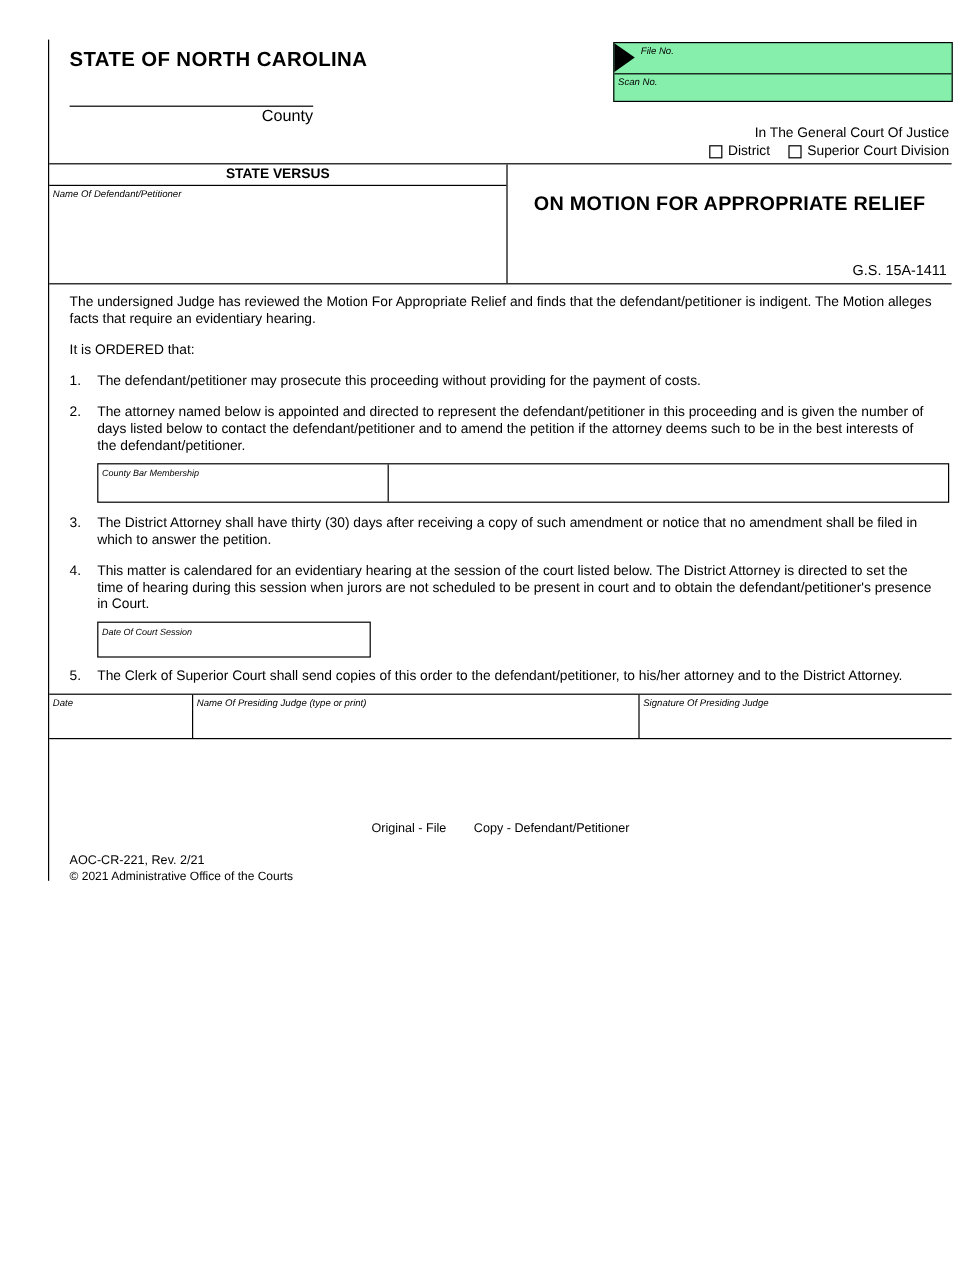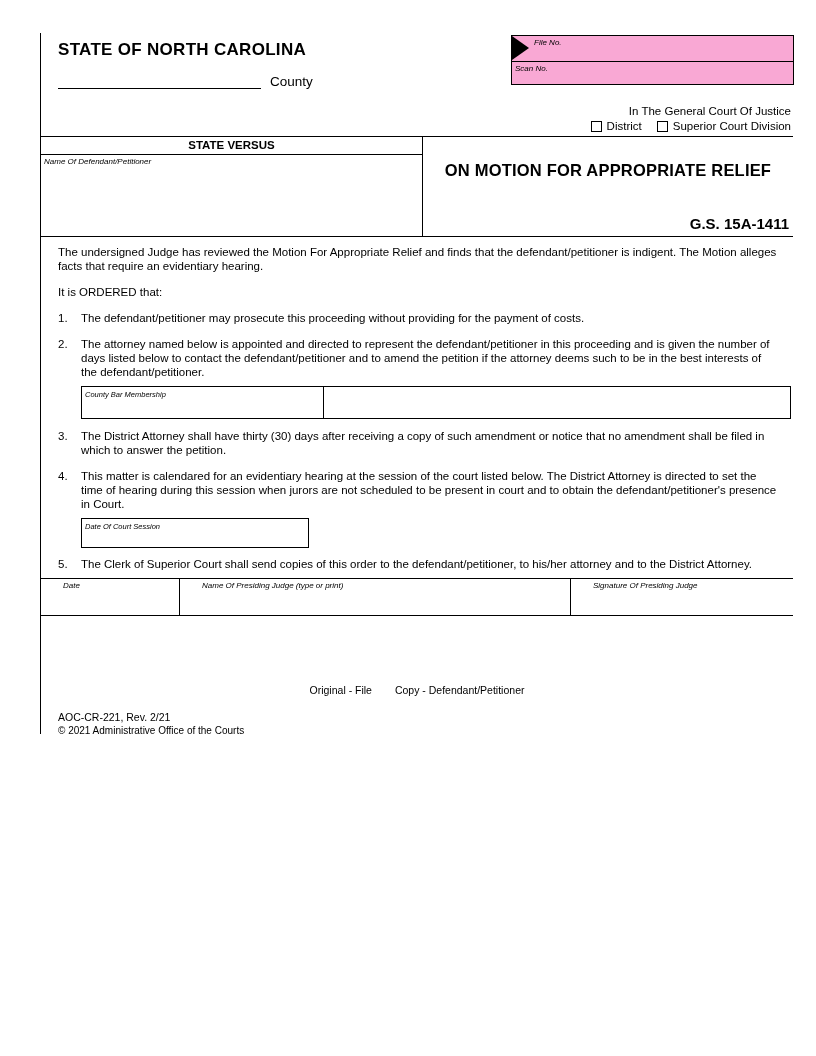--- a/index.html
+++ b/index.html
@@ -6,64 +6,64 @@
   html,body { background:#fff; }
   .page {
     position:relative; width:816px; height:877px; background:#ffffff;
     font-family:"Liberation Sans", sans-serif; color:#000; overflow:hidden;
   }
   .form { position:absolute; left:40px; top:33px; width:753px; border-left:1.5px solid #000; }
 
   
   .header { position:relative; height:104px; border-bottom:1px solid #000; }
   .state-title { position:absolute; left:17px; top:7px; font-size:17px; font-weight:bold; letter-spacing:.3px; }
-  .county-row { position:absolute; left:17px; top:40px; display:flex; align-items:flex-end; }
+  .county-row { position:absolute; left:17px; top:40px; display:flex; align-items:flex-end;flex-direction:column; }
   .county-blank { width:203px; height:16px; border-bottom:1.5px solid #000; }
   .county-label { font-size:13.5px; margin-left:9px; }
-  .id-boxes { position:absolute; left:470px; top:2px; width:283px; border:1px solid #000; background:#f9a8d4; }
+  .id-boxes { position:absolute; left:470px; top:2px; width:283px; border:1px solid #000; background:#86efac; }
   .file-row { position:relative; height:26px; border-bottom:1px solid #000; }
   .scan-row { position:relative; height:22px; }
   .tri { position:absolute; left:0; top:0; width:0; height:0;
          border-top:12px solid transparent; border-bottom:12px solid transparent; border-left:17px solid #000; }
   .box-label { font-size:8px; font-style:italic; }
   .file-label { position:absolute; left:22px; top:2px; }
   .scan-label { position:absolute; left:3px; top:2px; }
   .court-title { position:absolute; right:2px; top:72px; font-size:11.5px; }
   .division-row { position:absolute; right:2px; top:87px; font-size:11.5px; display:flex; align-items:center; }
   .checkbox { display:inline-block; width:11px; height:11px; border:1px solid #000; margin-right:5px; flex:none; }
   .division-gap { width:15px; flex:none; }
 
   
   .caption { display:flex; height:100px; border-bottom:1px solid #000; }
   .caption-left { width:382px; border-right:1px solid #000; }
   .versus-header { text-align:center; font-weight:bold; font-size:11.5px; padding:2px 0 3px; border-bottom:1px solid #000; }
   .pad-label { padding:2px 0 0 3px; }
   .caption-right { flex:1; position:relative; text-align:center; padding-top:19px; }
   .form-title { font-size:16.5px; font-weight:bold; line-height:28px; letter-spacing:.2px; }
-  .statute { position:absolute; right:4px; bottom:4px; font-size:15px; font-weight:bold; }
+  .statute { position:absolute; right:4px; bottom:4px; font-size:12px; font-weight:normal; }
 
   
   .offense-box { height:286px; border-bottom:1px solid #000; }
 
   
   .bodytext { padding:8px 13px 0 17px; font-size:11.5px; line-height:14px; }
   .bodytext p { margin-bottom:12px; }
   .item { display:flex; margin-bottom:12px; }
   .item-num { width:23px; flex:none; }
   .item-text { flex:1; }
   .tight { margin-bottom:7px; }
   .attorney-table { display:flex; margin:0 0 10px 23px; width:710px; height:33px; border:1px solid #000; }
   .at-cell { border-right:1px solid #000; }
   .at-c1 { width:274px; } .at-c2 { width:242px; } .at-c3 { flex:1; border-right:none; }
   .cell-label { font-size:7.5px; font-style:italic; padding:1px 0 0 3px; white-space:nowrap; }
   .session-box { margin:0 0 9px 23px; width:228px; height:30px; border:1px solid #000; }
 
   
   .sig-table { display:flex; height:38px; border-top:1px solid #000; border-bottom:1px solid #000; }
-  .sig-cell { padding:2px 0 0 3px; font-size:8px; font-style:italic;margin-left:19px; }
+  .sig-cell { padding:2px 0 0 3px; font-size:8px; font-style:italic; }
   .sig-c1 { width:120px; border-right:1px solid #000; }
   .sig-c2 { width:372px; border-right:1px solid #000; }
   .sig-c3 { flex:1; }
 
   
   .footer { position:relative; height:118px; }
   .distribution { text-align:center; padding-top:68px; font-size:10.5px; }
   .distribution span + span { margin-left:20px; }
   .form-number { margin:15px 0 0 17px; font-size:10.5px; }
   .copyright { margin:2px 0 0 17px; font-size:10px; }

